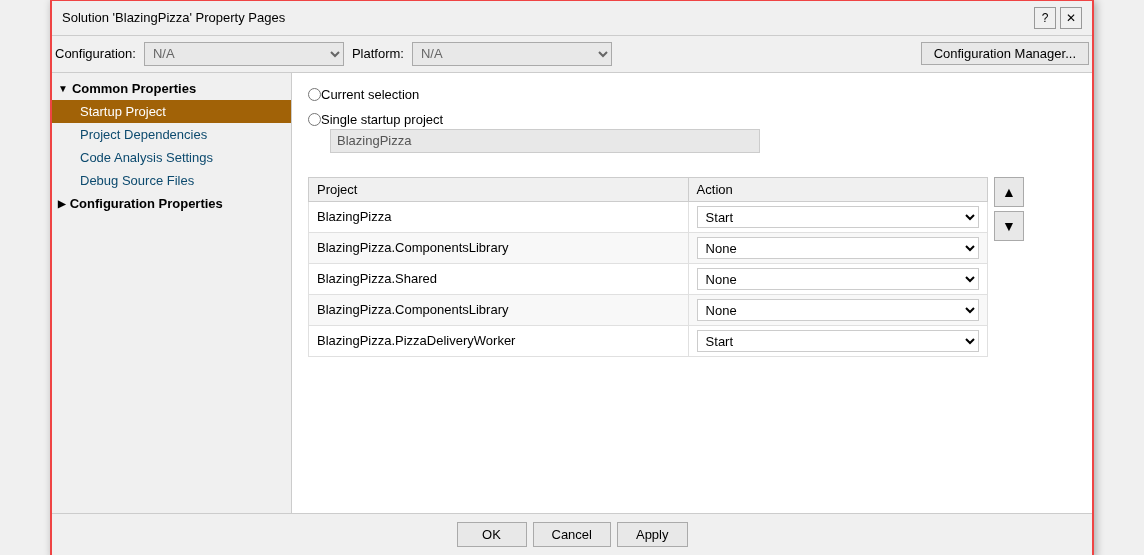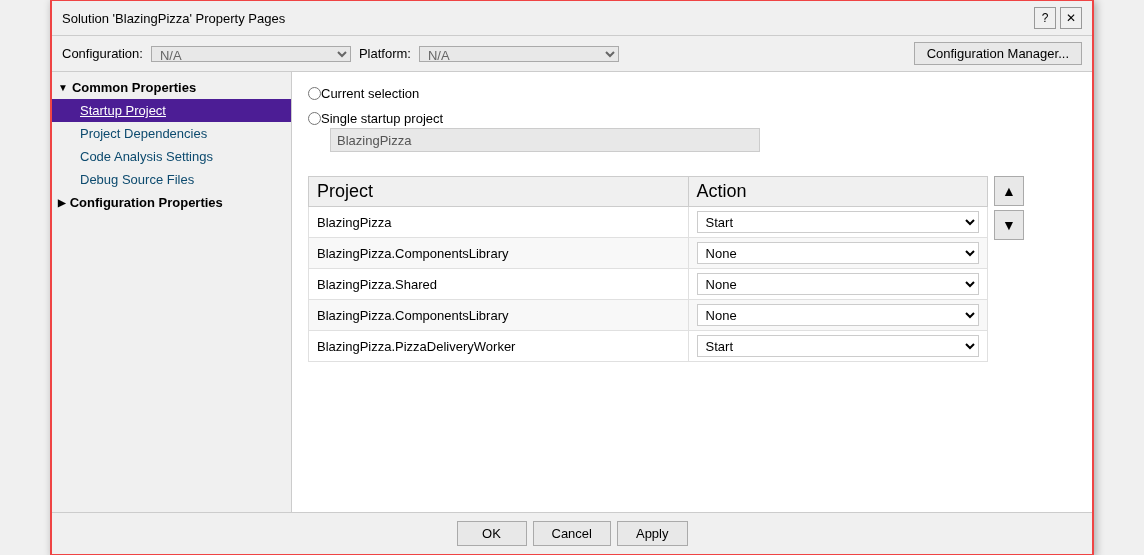--- a/index.html
+++ b/index.html
@@ -45,31 +45,31 @@
       border: 1px solid #999;
       cursor: pointer;
       display: flex;
       align-items: center;
       justify-content: center;
       font-size: 12px;
     }
     .config-bar {
       display: flex;
       align-items: center;
-      padding: 6px 10px;
+      padding: 6px 3px;
       gap: 8px;
       background: #f0f0f0;
       border-bottom: 1px solid #ccc;
     }
     .config-label {
       color: #000;
       font-size: 13px;
     }
     .config-select {
-      height: 16px;
+      height: 24px;
       border: 1px solid #aaa;
       background: #e8e8e8;
       color: #666;
       font-size: 13px;
       padding: 0 4px;
       min-width: 200px;
     }
     .config-manager-btn {
       margin-left: auto;
       padding: 3px 12px;
@@ -102,23 +102,22 @@
       margin-right: 4px;
       font-size: 10px;
     }
     .sidebar-item {
       padding: 4px 8px 4px 28px;
       font-size: 13px;
       cursor: pointer;
       color: #0c4a6e;
     }
     .sidebar-item.selected {
-      background: #4c1d95;
+      background: #a16207;
       color: #fff;
-      text-decoration: underline;
     }
     .sidebar-section-header {
       display: flex;
       align-items: center;
       padding: 4px 6px;
       font-size: 13px;
       font-weight: bold;
       cursor: pointer;
       color: #000;
     }
@@ -179,21 +178,21 @@
     .projects-table {
       border: 1px solid #ccc;
       width: 680px;
       border-collapse: collapse;
     }
     .projects-table th {
       background: #f0f0f0;
       border: 1px solid #ccc;
       padding: 4px 8px;
       font-weight: normal;
-      font-size: 18px;
+      font-size: 13px;
       text-align: left;
     }
     .projects-table td {
       border: 1px solid #e0e0e0;
       padding: 4px 8px;
       font-size: 13px;
     }
     .projects-table tr:nth-child(odd) td {
       background: #fff;
     }

